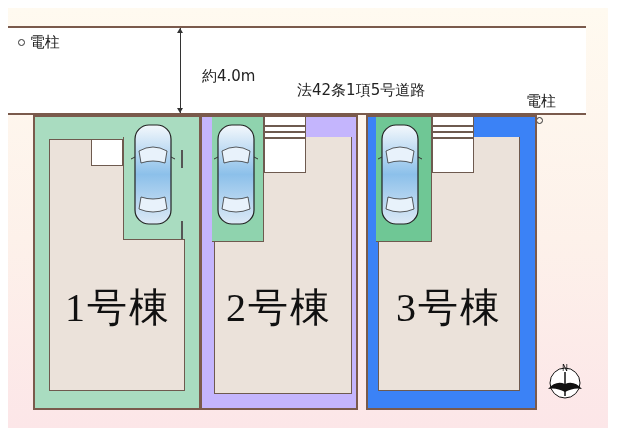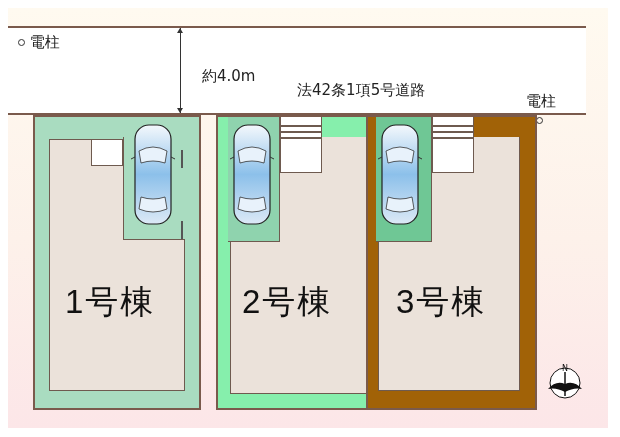--- a/index.html
+++ b/index.html
@@ -7,24 +7,24 @@
   .bg{position:absolute;left:8px;top:8px;width:600px;height:420px;background:linear-gradient(180deg,#fffaf0 0%,#fdf1ea 55%,#fce6e8 100%);}
   .road{position:absolute;left:8px;top:26px;width:578px;height:89px;background:#ffffff;border-top:2px solid #7a5a4c;border-bottom:2px solid #7a5a4c;box-sizing:border-box;}
   .label{position:absolute;font-size:15px;color:#222;white-space:nowrap;}
   .pole-dot{display:inline-block;width:5px;height:5px;border:1px solid #333;border-radius:50%;vertical-align:middle;}
   .dim{position:absolute;left:180px;top:28px;width:1px;height:85px;background:#333;}
   .dim:before,.dim:after{content:"";position:absolute;left:-3px;border-left:3.5px solid transparent;border-right:3.5px solid transparent;}
   .dim:before{top:0;border-bottom:5px solid #333;}
   .dim:after{bottom:0;border-top:5px solid #333;}
   .lot{position:absolute;top:115px;height:295px;box-sizing:border-box;border:2px solid #7a5a4c;}
   .lot1{left:33px;width:168px;background:#a9dcc0;}
-  .lot2{left:216px;width:158px;background:#86efac;}
-  .lot3{left:366px;width:171px;background:#a16207;padding-left:48px;}
+  .lot2{left:200px;width:158px;background:#c4b5fd;}
+  .lot3{left:366px;width:171px;background:#3b82f6;padding-left:48px;}
   .house{position:absolute;background:#ebe2da;border:1.5px solid #6e5a4f;box-sizing:border-box;}
-  .house-label{position:absolute;font-size:33px;color:#111;font-family:Liberation Sans, sans-serif;letter-spacing:2px;white-space:nowrap;}
+  .house-label{position:absolute;font-size:40px;color:#111;font-family:Liberation Serif, serif;letter-spacing:2px;white-space:nowrap;}
   .porch{position:absolute;background:#ffffff;border:1.5px solid #6e5a4f;box-sizing:border-box;}
   .stair{position:absolute;left:0;right:0;height:1.5px;background:#6e5a4f;}
   .car{position:absolute;width:44px;height:103px;}
   .tick{position:absolute;width:1.5px;background:#555;}
   .compass{position:absolute;left:546px;top:362px;width:38px;height:38px;}
 </style>
 </head>
 <body>
 
 <div class="bg"></div>

